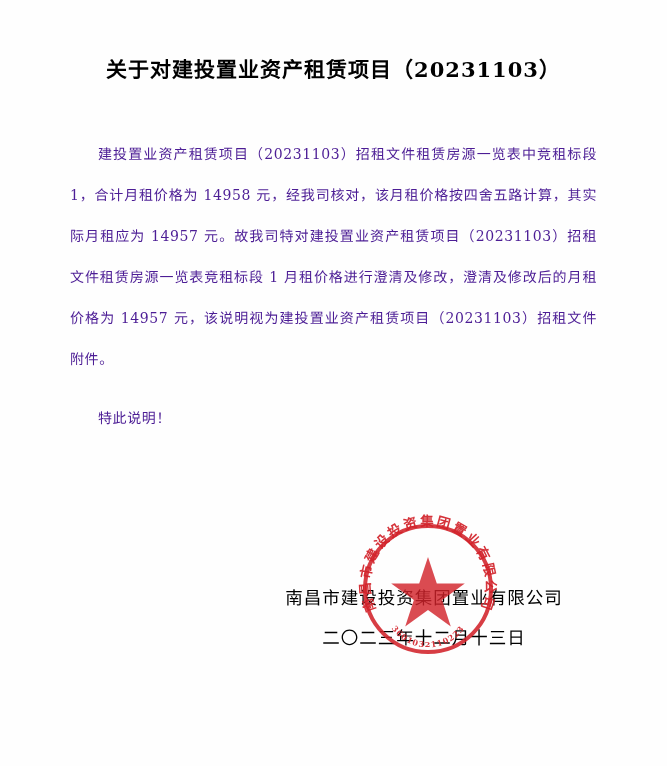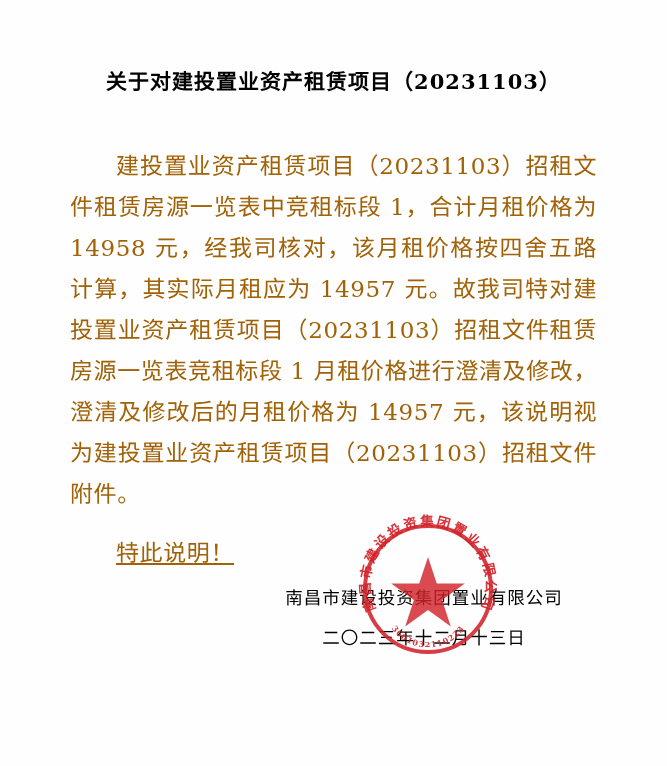--- a/index.html
+++ b/index.html
@@ -14,52 +14,51 @@
     overflow: hidden;
     font-family: "DejaVu Serif", "Liberation Serif", serif;
     color: #111111;
   }
   .page {
     position: relative;
     width: 667px;
     height: 766px;
     background: #fefefe;
     box-sizing: border-box;
-    padding: 12px 70px;
+    padding: 0 70px;
   }
   .doc-title {
     margin: 0;
     padding-top: 48px;
     text-align: center;
     font-size: 21px;
     font-weight: bold;
     line-height: 44px;
     letter-spacing: 1px;
     color: #000;
   }
   .doc-title .line {
     display: block;
     white-space: nowrap;
   }
   .body-text {
     margin-top: 42px;
-    font-size: 23px;
+    font-size: 14px;
     line-height: 41px;
     text-align: justify;
     text-justify: inter-ideograph;
     letter-spacing: 0.6px;
-    color: #a16207;
+    color: #4c1d95;
   }
   .body-text p {
     margin: 0 0 0 0;
     text-indent: 2em;
   }
   .body-text p + p {
     margin-top: 18px;
-    text-decoration: underline;
   }
   .signature {
     position: absolute;
     right: 78px;
     bottom: 108px;
     width: 330px;
     text-align: center;
     font-size: 17.5px;
     line-height: 40px;
     letter-spacing: 1px;

